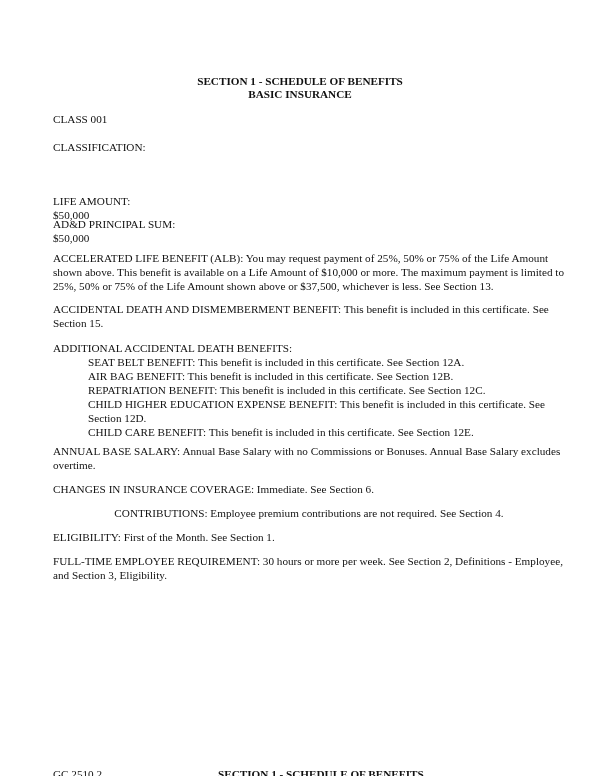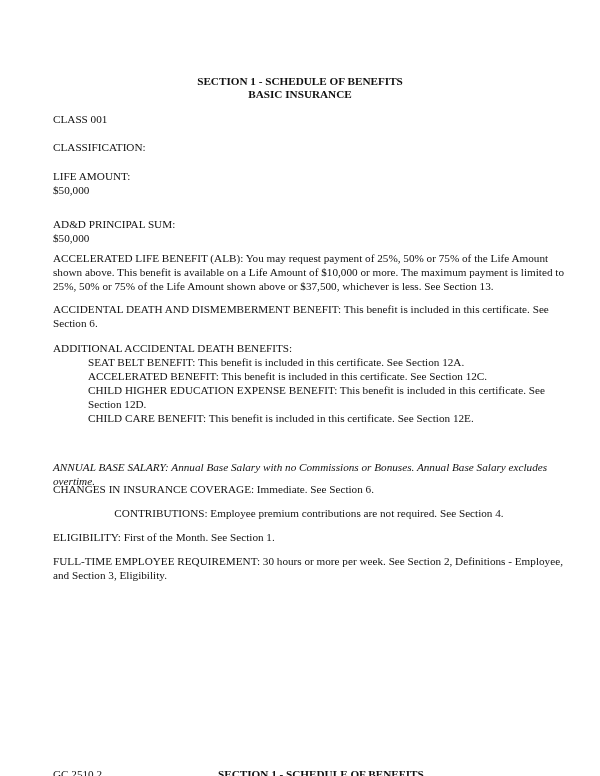--- a/index.html
+++ b/index.html
@@ -58,47 +58,48 @@
   <div class="title" style="top:52px;">BASIC INSURANCE</div>
 
   <div class="block" style="top:76px;">
     <p>CLASS 001</p>
   </div>
 
   <div class="block" style="top:104px;">
     <p>CLASSIFICATION:</p>
   </div>
 
-  <div class="block" style="top:133px;">
+  <div class="block" style="top:158px;">
     <p>LIFE AMOUNT:</p>
     <p>$50,000</p>
   </div>
 
   <div class="block" style="top:181px;">
     <p>AD&amp;D PRINCIPAL SUM:</p>
     <p>$50,000</p>
   </div>
 
   <div class="block" style="top:215px;">
     <p>ACCELERATED LIFE BENEFIT (ALB): You may request payment of 25%, 50% or 75% of the Life Amount shown above. This benefit is available on a Life Amount of $10,000 or more. The maximum payment is limited to 25%, 50% or 75% of the Life Amount shown above or $37,500, whichever is less. See Section 13.</p>
   </div>
 
   <div class="block" style="top:266px;">
-    <p>ACCIDENTAL DEATH AND DISMEMBERMENT BENEFIT: This benefit is included in this certificate. See Section 6.</p>
+    <p>ACCIDENTAL DEATH AND DISMEMBERMENT BENEFIT: This benefit is included in this certificate. See Section 15.</p>
   </div>
 
   <div class="block" style="top:305px;">
     <p>ADDITIONAL ACCIDENTAL DEATH BENEFITS:</p>
     <p class="indent">SEAT BELT BENEFIT: This benefit is included in this certificate. See Section 12A.</p>
-    <p class="indent">ACCELERATED BENEFIT: This benefit is included in this certificate. See Section 12C.</p>
+    <p class="indent">AIR BAG BENEFIT: This benefit is included in this certificate. See Section 12B.</p>
+    <p class="indent">REPATRIATION BENEFIT: This benefit is included in this certificate. See Section 12C.</p>
     <p class="indent">CHILD HIGHER EDUCATION EXPENSE BENEFIT: This benefit is included in this certificate. See Section 12D.</p>
     <p class="indent">CHILD CARE BENEFIT: This benefit is included in this certificate. See Section 12E.</p>
   </div>
 
-  <div class="block" style="top:424px;font-style:italic;">
+  <div class="block" style="top:408px;">
     <p>ANNUAL BASE SALARY: Annual Base Salary with no Commissions or Bonuses. Annual Base Salary excludes overtime.</p>
   </div>
 
   <div class="block" style="top:446px;">
     <p>CHANGES IN INSURANCE COVERAGE: Immediate. See Section 6.</p>
   </div>
 
   <div class="block" style="top:470px;text-align:center;">
     <p>CONTRIBUTIONS: Employee premium contributions are not required. See Section 4.</p>
   </div>

